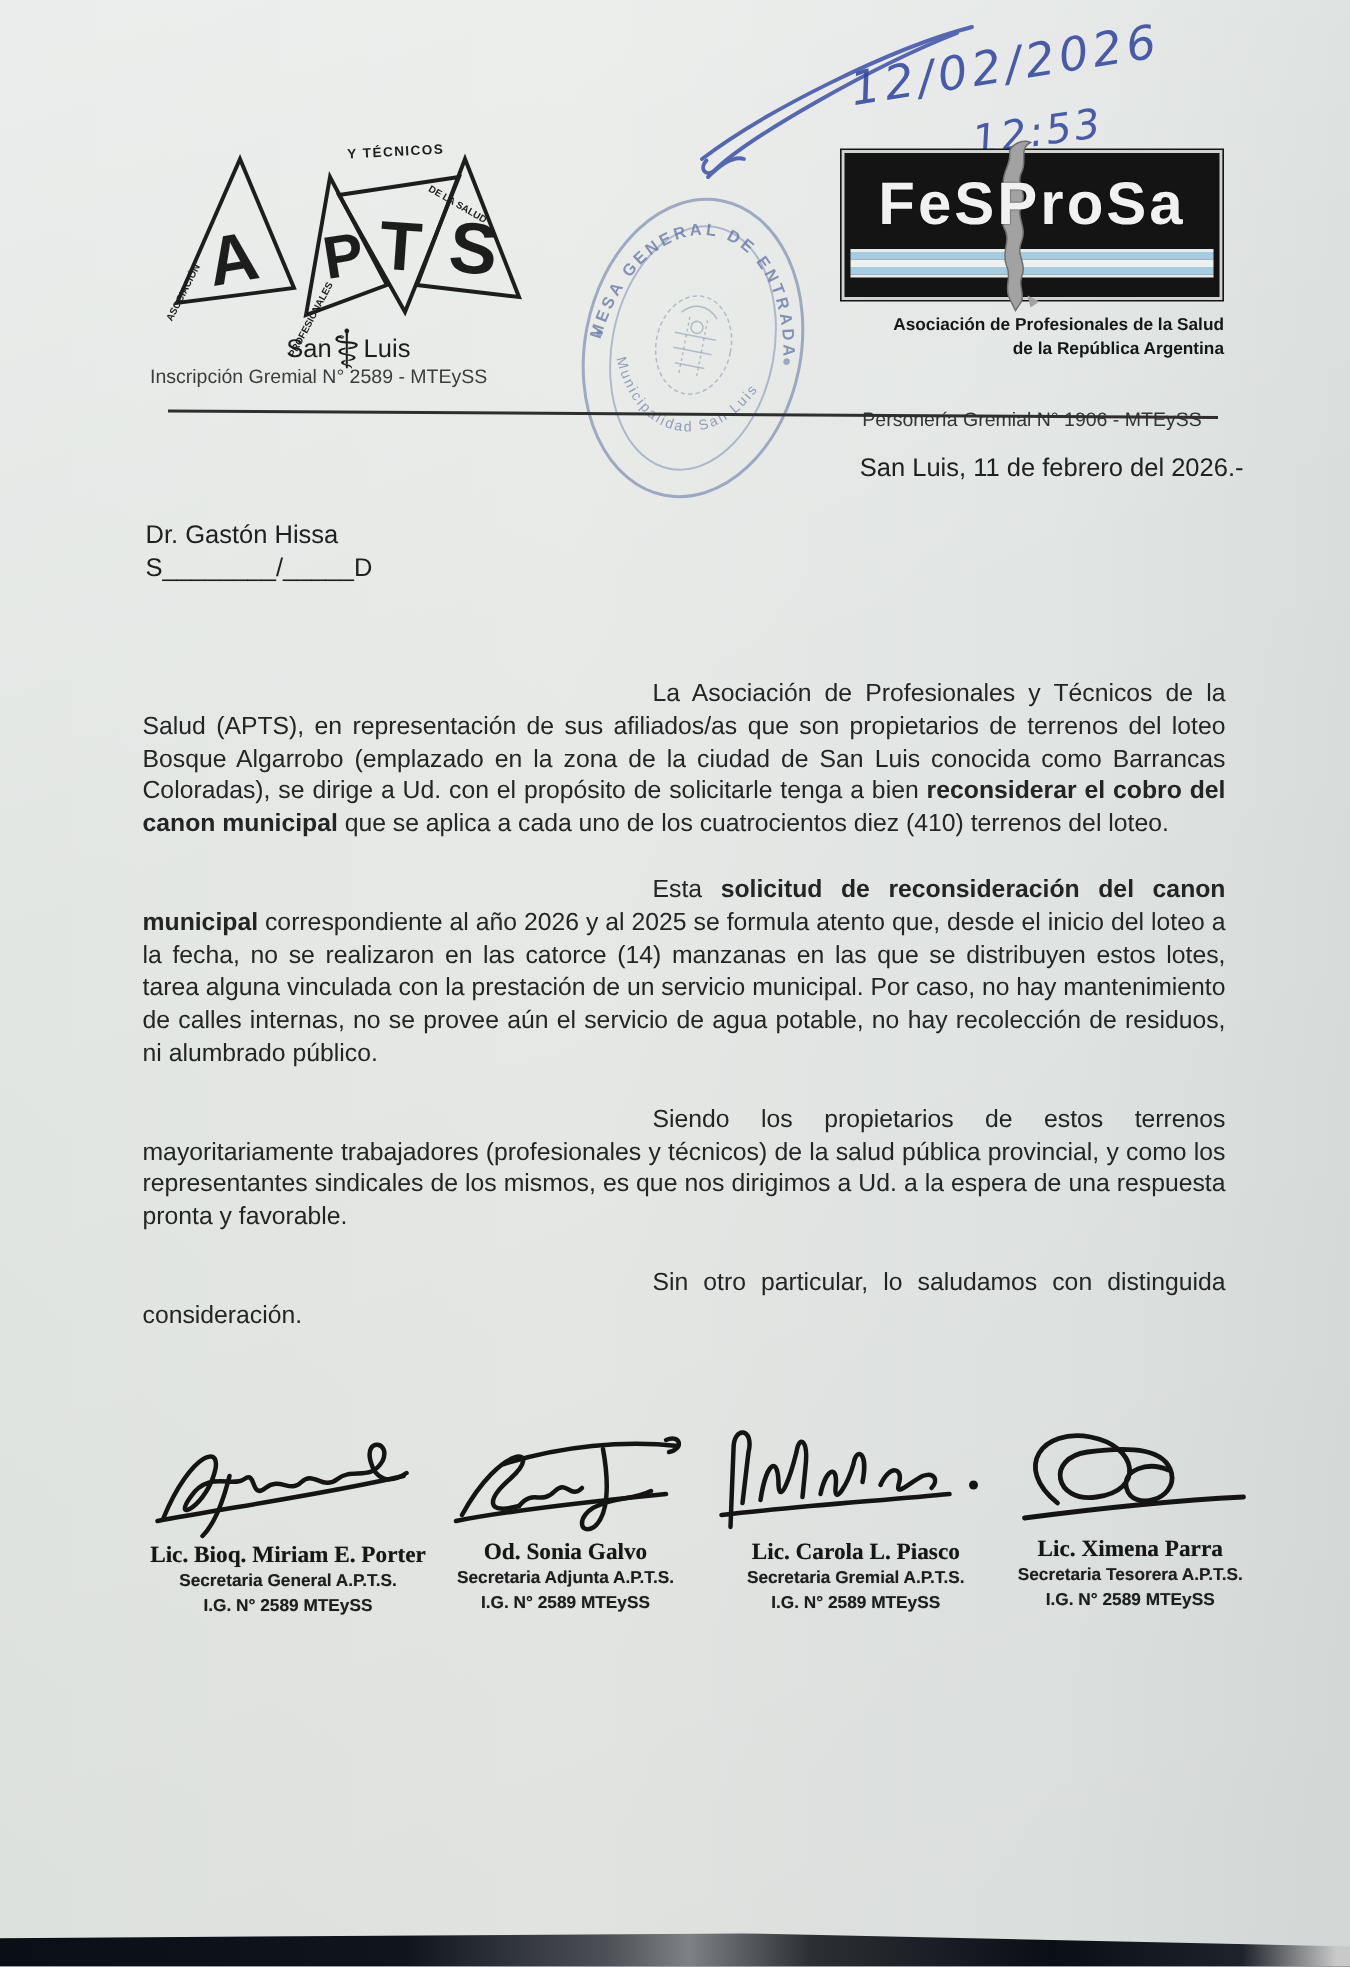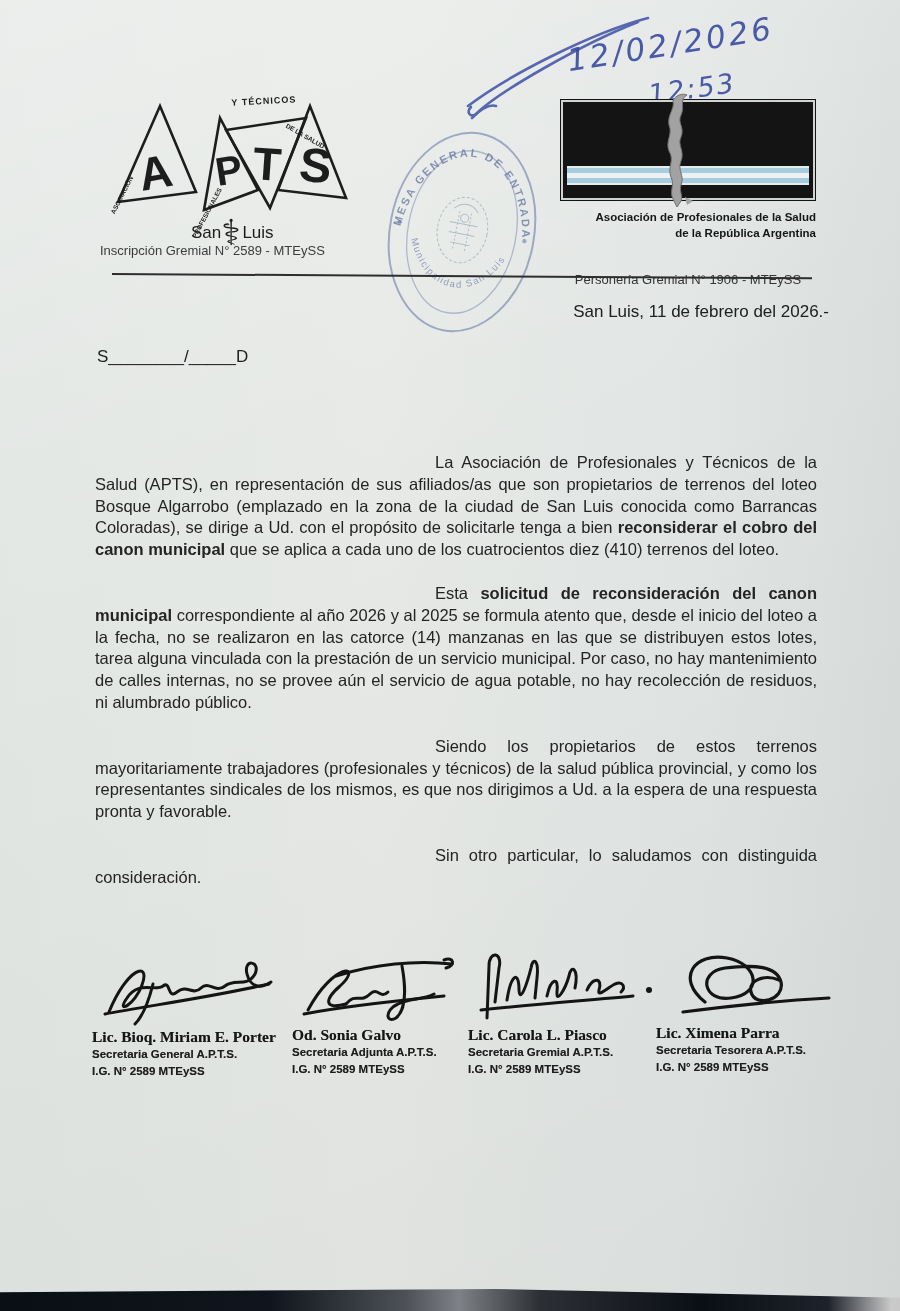--- a/index.html
+++ b/index.html
@@ -38,21 +38,21 @@
         transform:rotate(.35deg);transform-origin:left center;}
   
   .dateline{position:absolute;right:71px;top:302px;font-size:17px;color:#202020;}
   .recipient{position:absolute;left:97px;top:346px;font-size:17px;color:#202020;
              line-height:21.5px;}
   .body-text{position:absolute;left:95px;top:452px;width:722px;font-size:16.5px;
              line-height:21.8px;text-align:justify;color:#242424;}
   .body-text p{margin:0 0 22px 0;text-indent:340px;}
   .b{font-weight:bold;}
   
-  .sig-col{position:absolute;text-align:left;}
+  .sig-col{position:absolute;text-align:center;}
   .sig-col svg{display:block;margin:0 auto;}
   .sig-name{font-family:"Liberation Serif",serif;font-weight:bold;font-size:15.5px;
             color:#161616;margin-top:2px;text-shadow:0 0 .5px rgba(0,0,0,.45);}
   .sig-title,.sig-reg{font-weight:bold;font-size:11.5px;color:#1d1d1d;line-height:1.5;
             text-shadow:0 0 .5px rgba(0,0,0,.4);}
   #sig1{left:92px;top:952px;width:200px;}
   #sig2{left:292px;top:948px;width:170px;}
   #sig3{left:468px;top:944px;width:205px;}
   #sig4{left:656px;top:950px;width:195px;}
   
@@ -133,33 +133,35 @@
         <path fill="#a2a2a2" stroke="#6f6f6f" stroke-width="1" d="M30,2 C22,6 28,14 24,22 C20,30 28,34 24,44 C20,52 28,58 24,68 C20,78 28,82 24,92 C22,98 26,102 24,108 L20,114 L16,106 C12,98 18,92 14,84 C10,74 18,68 12,58 C8,48 16,42 12,32 C10,22 18,16 16,8 C18,2 26,0 30,2 Z"></path>
         <path fill="#a2a2a2" d="M28,104 l8,4 l-6,4 z"></path>
       </svg>
       <div class="fes-band">
         <div style="height:2px;background:#e8ecec;"></div>
         <div style="background:#a5cddf;"></div>
         <div style="background:#eef1f1;"></div>
         <div style="background:#a5cddf;"></div>
         <div style="height:2px;background:#e8ecec;"></div>
       </div>
+      <div class="fes-text">FeSProSa</div>
     </div>
     <div class="fes-sub">
       <div>Asociación de Profesionales de la Salud</div>
       <div>de la República Argentina</div>
     </div>
     <div class="fes-reg">Personería Gremial N° 1906 - MTEySS</div>
   </div>
 
   <div class="rule"></div>
 
   <div class="dateline">San Luis, 11 de febrero del 2026.-</div>
 
   <div class="recipient">
+    <div>Dr. Gastón Hissa</div>
     <div>S________/_____D</div>
   </div>
 
   <div class="body-text">
     <p><span>La Asociación de Profesionales y Técnicos de la Salud (APTS), en representación de sus afiliados/as que son propietarios de terrenos del loteo Bosque Algarrobo (emplazado en la zona de la ciudad de San Luis conocida como Barrancas Coloradas), se dirige a Ud. con el propósito de solicitarle tenga a bien </span><span class="b">reconsiderar el cobro del canon municipal</span><span> que se aplica a cada uno de los cuatrocientos diez (410) terrenos del loteo.</span></p>
     <p><span>Esta </span><span class="b">solicitud de reconsideración del canon municipal</span><span> correspondiente al año 2026 y al 2025 se formula atento que, desde el inicio del loteo a la fecha, no se realizaron en las catorce (14) manzanas en las que se distribuyen estos lotes, tarea alguna vinculada con la prestación de un servicio municipal. Por caso, no hay mantenimiento de calles internas, no se provee aún el servicio de agua potable, no hay recolección de residuos, ni alumbrado público.</span></p>
     <p><span>Siendo los propietarios de estos terrenos mayoritariamente trabajadores (profesionales y técnicos) de la salud pública provincial, y como los representantes sindicales de los mismos, es que nos dirigimos a Ud. a la espera de una respuesta pronta y favorable.</span></p>
     <p><span>Sin otro particular, lo saludamos con distinguida consideración.</span></p>
   </div>
 

